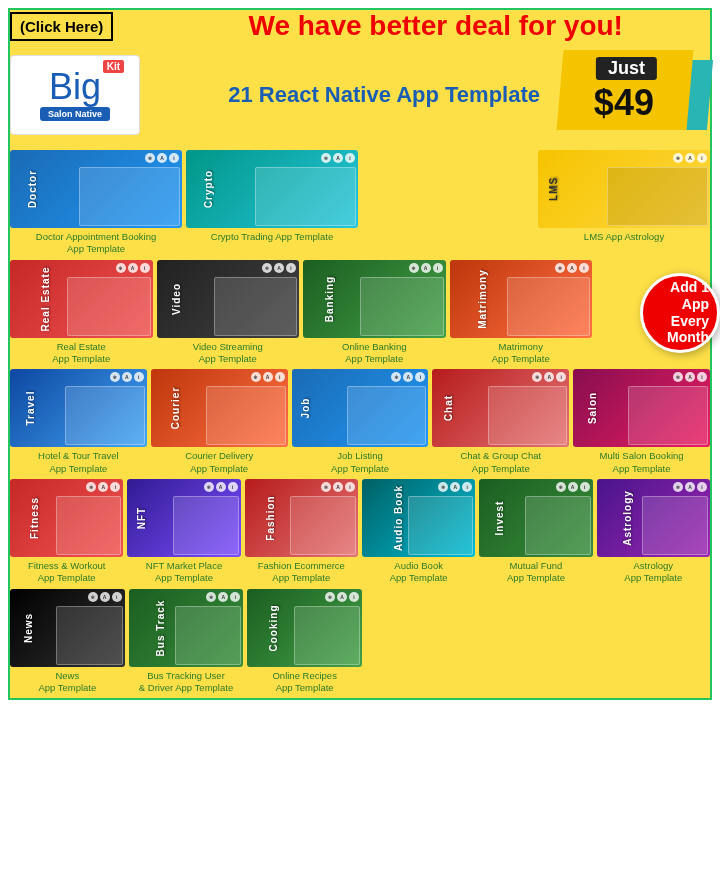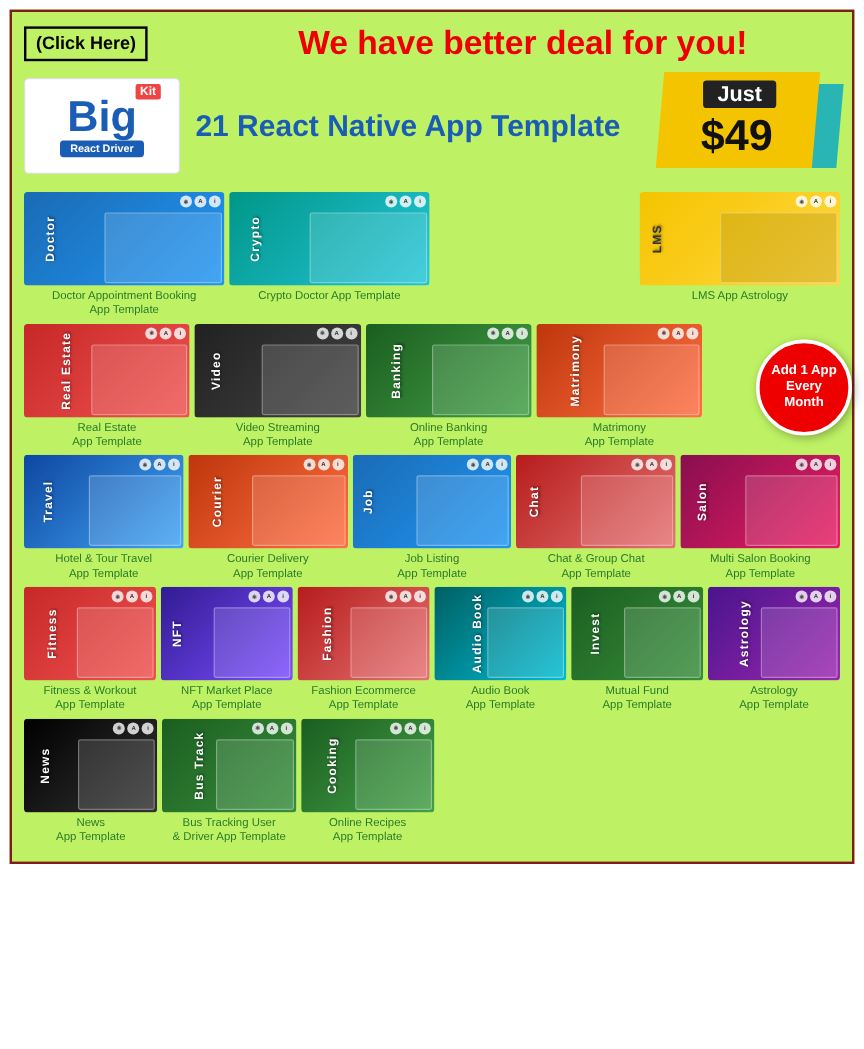--- a/index.html
+++ b/index.html
@@ -4,24 +4,23 @@
   <style>
     * { box-sizing: border-box; margin: 0; padding: 0; }
     body {
       font-family: Arial, sans-serif;
       background: #fff;
       width: 720px;
       min-height: 874px;
       overflow-x: hidden;
     }
     .outer {
-      border: 2px solid #7f1d1d;
+      border: 2px solid #22c55e;
       margin: 8px;
-      padding: 10px;
-      background: #bef264;
+      background: #fde047;
     }
     .header-row {
       display: flex;
       align-items: center;
       justify-content: space-between;
       margin-bottom: 8px;
     }
     .click-here {
       font-size: 15px;
       font-weight: bold;
@@ -63,39 +62,39 @@
       font-size: 10px;
       font-weight: bold;
       padding: 1px 4px;
       position: absolute;
       top: 4px;
       right: 15px;
       border-radius: 2px;
     }
     .bigkit-big {
       font-size: 36px;
-      font-weight: 700;
+      font-weight: 400;
       color: #1a5db5;
       line-height: 1;
     }
     .bigkit-rn {
       background: #1a5db5;
       color: #fff;
       font-size: 9px;
       font-weight: bold;
       padding: 2px 8px;
       border-radius: 3px;
       margin-top: 2px;
     }
     .template-count {
-      font-size: 25px;
+      font-size: 22px;
       font-weight: 900;
       color: #1a5db5;
       flex: 1;
-      text-align: center;
+      text-align: right;
     }
     .price-badge {
       position: relative;
       width: 170px;
       height: 90px;
     }
     .price-teal {
       position: absolute;
       right: 0; top: 10px;
       width: 60px; height: 70px;
@@ -185,25 +184,25 @@
     .bg-black { background: linear-gradient(135deg, #000 0%, #333 100%); }
     .bg-darkgreen { background: linear-gradient(135deg, #1b5e20 0%, #388e3c 100%); }
     .bg-cyan { background: linear-gradient(135deg, #006064 0%, #00bcd4 100%); }
     .add-badge {
       position: absolute;
       right: -10px;
       top: 50%;
       transform: translateY(-50%);
       background: #e00;
       color: #fff;
-      font-size: 11px;
+      font-size: 14px;
       font-weight: 900;
       padding: 18px 8px;
       border-radius: 50%;
-      text-align: center;
+      text-align: right;
       width: 80px;
       height: 80px;
       display: flex;
       align-items: center;
       justify-content: center;
       line-height: 1.2;
       z-index: 10;
       border: 3px solid #fff;
       box-shadow: 2px 2px 8px rgba(0,0,0,0.3);
     }
@@ -252,21 +251,21 @@
 
   <div class="header-row">
     <div class="click-here">(Click Here)</div>
     <div class="deal-text">We have better deal for you!</div>
   </div>
 
   <div class="promo-row">
     <div class="bigkit-logo">
       <span class="bigkit-kit">Kit</span>
       <span class="bigkit-big">Big</span>
-      <span class="bigkit-rn">React Driver</span>
+      <span class="bigkit-rn">Salon Native</span>
     </div>
     <div class="template-count">21 React Native App Template</div>
     <div class="price-badge">
       <div class="price-teal"></div>
       <div class="price-yellow">
         <span class="price-just">Just</span>
         <span class="price-amount">$49</span>
       </div>
     </div>
   </div>
@@ -295,21 +294,21 @@
           <div class="mock-screen">
               <div class="mock-inner"></div>
             </div>
           <div class="platform-icons">
             <div class="plat-icon">⚛</div>
               <div class="plat-icon">A</div>
               <div class="plat-icon">i</div>
           </div>
         </div>
       </div>
-      <div class="app-title">Crypto Doctor App Template</div>
+      <div class="app-title">Crypto Trading App Template</div>
     </div>
     <div style="flex:1"></div>
     <div class="app-item col-item" style="flex:1">
       <div class="app-thumb">
         <div class="app-thumb-img bg-yellow">
           <span class="app-label-vertical" style="color:#333;">LMS</span>
           <div class="mock-screen">
               <div class="mock-inner" style="background:rgba(0,0,0,0.1);"></div>
             </div>
           <div class="platform-icons">

